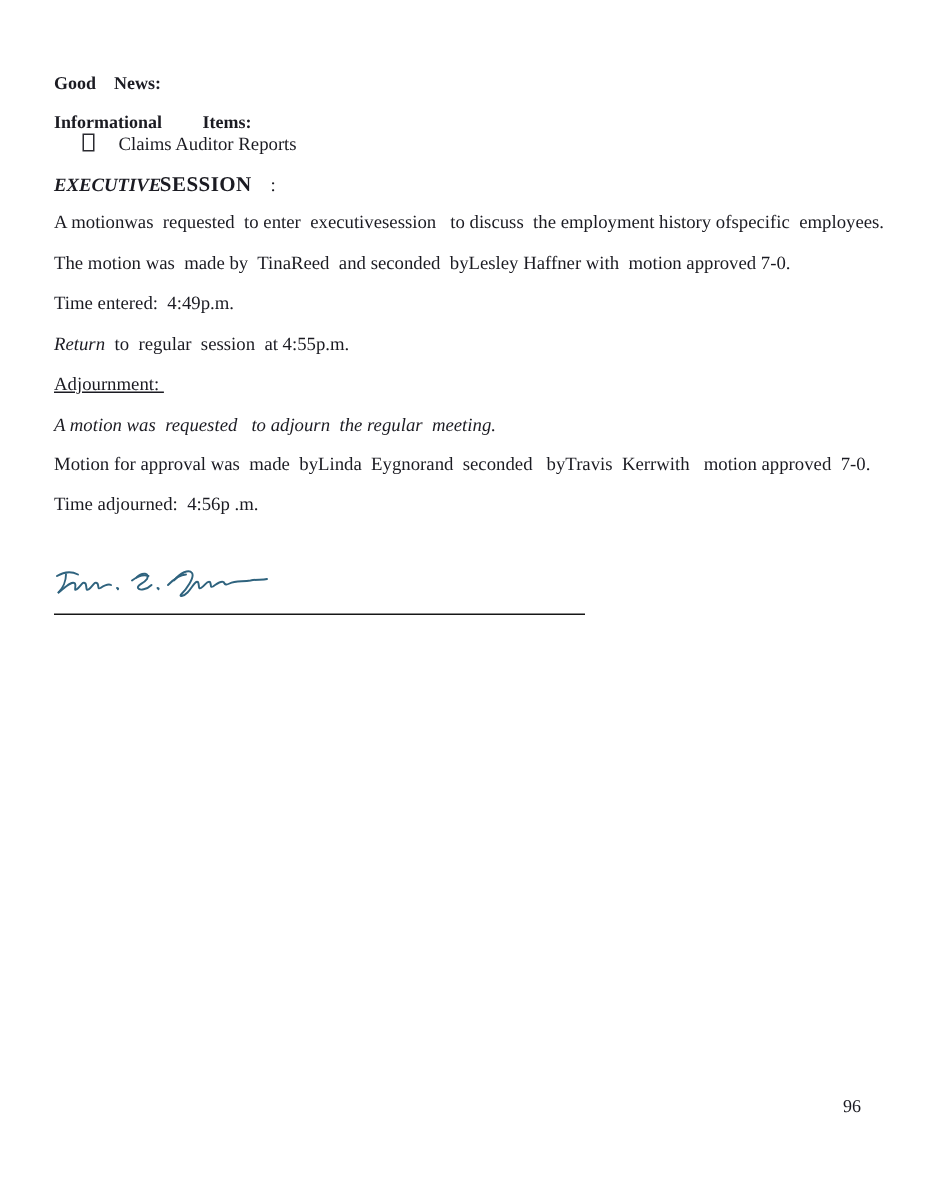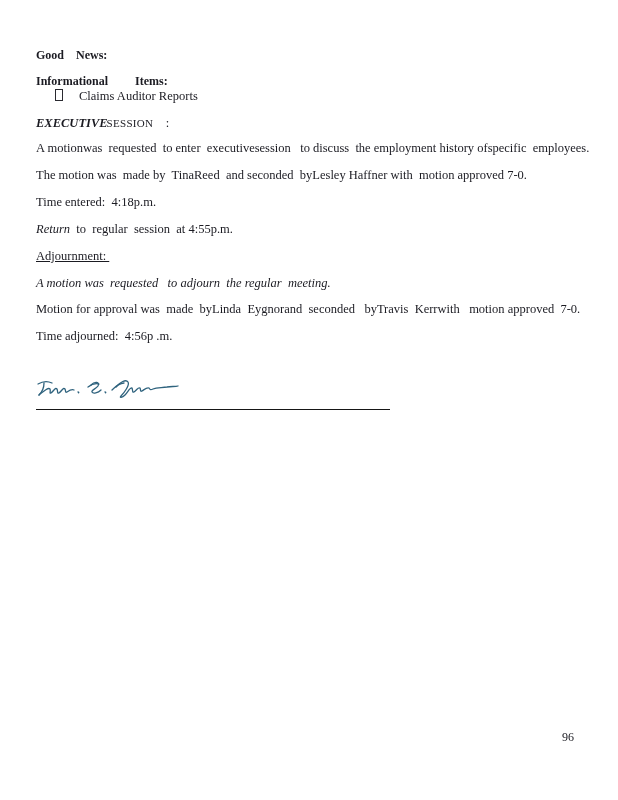--- a/index.html
+++ b/index.html
@@ -17,21 +17,21 @@
   .l-p1            { top:141px; }
   .l-p2            { top:168px; }
   .l-time-entered  { top:195px; }
   .l-return        { top:222px;text-align:center; }
   .l-adjournment   { top:249px; }
   .l-p3            { top:276px;font-style:italic; }
   .l-p4            { top:302px; }
   .l-time-adjourned{ top:329px; }
   .l-clerk         { top:416px; }
   .exec-w1 { font-weight:700; font-style:italic; font-size:12.5px; }
-  .exec-w2 { font-weight:400; font-size:11px; letter-spacing:0.3px; margin-left:-1px;text-align:center; }
+  .exec-w2 { font-weight:700; font-size:14px; letter-spacing:0.3px; margin-left:-1px;text-align:center; }
   .italic  { font-style:italic; }
   .underline { text-decoration:underline; }
   .bullet-box {
     display:inline-block; width:6px; height:10px; border:1px solid #2a2a30;
     margin-right:16px; vertical-align:-1px;
   }
   .signature-wrap { position:absolute; left:36px; top:371px; width:150px; height:34px; }
   .sig-stroke { fill:none; stroke:var(--sig); stroke-width:1.3; stroke-linecap:round; }
   .sig-rule {
     position:absolute; left:36px; top:409px; width:354px; height:0;
@@ -49,21 +49,21 @@
   <div class="line l-informational bold">Informational         Items:</div>
 
   <div class="line l-bullet"><span class="bullet-box"></span><span>Claims Auditor Reports</span></div>
 
   <div class="line l-exec"><span class="exec-w1">EXECUTIVE</span><span class="exec-w2">SESSION</span><span>    :</span></div>
 
   <div class="line l-p1">A motionwas  requested  to enter  executivesession   to discuss  the employment history ofspecific  employees.</div>
 
   <div class="line l-p2">The motion was  made by  TinaReed  and seconded  byLesley Haffner with  motion approved 7-0.</div>
 
-  <div class="line l-time-entered">Time entered:  4:18p.m.</div>
+  <div class="line l-time-entered">Time entered:  4:49p.m.</div>
 
   <div class="line l-return"><span class="italic">Return</span><span>  to  regular  session  at 4:55p.m.</span></div>
 
   <div class="line l-adjournment"><span class="underline">Adjournment: </span></div>
 
   <div class="line l-p3">A motion was  requested   to adjourn  the regular  meeting.</div>
 
   <div class="line l-p4">Motion for approval was  made  byLinda  Eygnorand  seconded   byTravis  Kerrwith   motion approved  7-0.</div>
 
   <div class="line l-time-adjourned">Time adjourned:  4:56p .m.</div>

